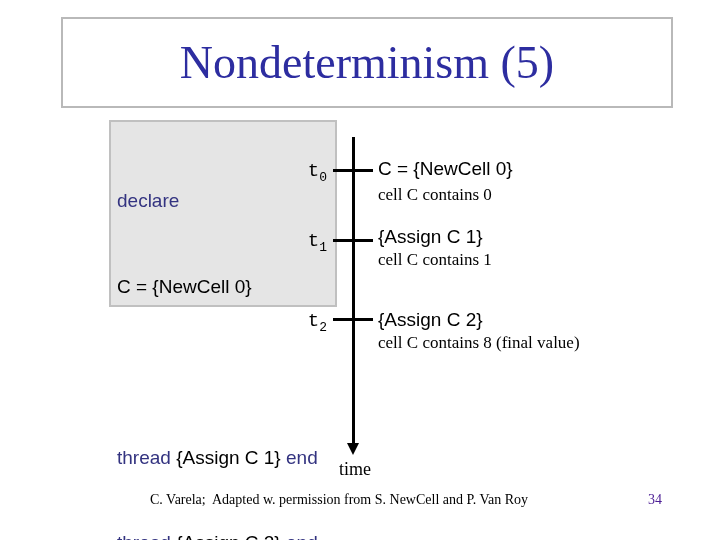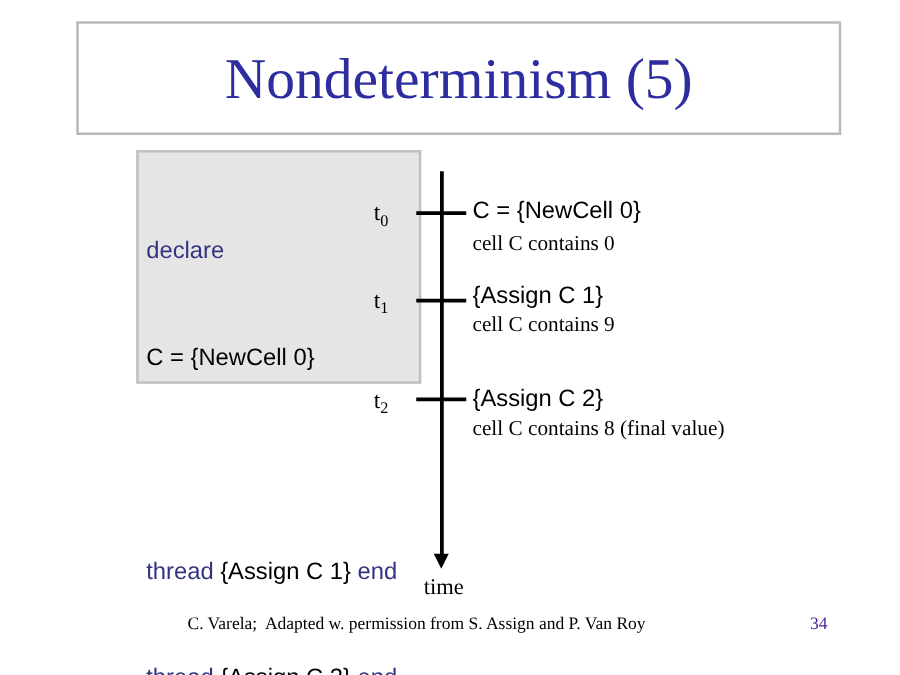--- a/index.html
+++ b/index.html
@@ -46,22 +46,22 @@
     position: absolute; left: 347px; top: 443px;
     width: 0; height: 0;
     border-left: 6.5px solid transparent;
     border-right: 6.5px solid transparent;
     border-top: 12px solid #000000;
   }
   .tick {
     position: absolute; left: 333px; width: 40px; height: 3px; background: #000000;
   }
   .t-label {
-    position: absolute; left: 299px; width: 28px; 
-    font-family: Liberation Serif, serif; font-size: 19px; color: #000000;
+    position: absolute; left: 299px; width: 28px; text-align: right;
+    font-family: Liberation Mono, monospace; font-size: 19px; color: #000000;
   }
   .t-label sub { font-size: 13px; }
 
   .event-code {
     position: absolute; left: 378px;
     font-family: "Liberation Sans", sans-serif; font-size: 19px; color: #000000;
     white-space: nowrap;
   }
   .event-note {
     position: absolute; left: 378px;
@@ -106,23 +106,23 @@
   <div class="time-label">time</div>
 
   <div class="tick" style="top:169px;"></div>
   <div class="t-label" style="top:160px;"><span>t</span><sub>0</sub></div>
   <div class="event-code" style="top:158px;">C = {NewCell 0}</div>
   <div class="event-note" style="top:185px;">cell C contains 0</div>
 
   <div class="tick" style="top:239px;"></div>
   <div class="t-label" style="top:230px;"><span>t</span><sub>1</sub></div>
   <div class="event-code" style="top:226px;">{Assign C 1}</div>
-  <div class="event-note" style="top:250px;">cell C contains 9</div>
+  <div class="event-note" style="top:250px;">cell C contains 1</div>
 
   <div class="tick" style="top:318px;"></div>
   <div class="t-label" style="top:310px;"><span>t</span><sub>2</sub></div>
   <div class="event-code" style="top:309px;">{Assign C 2}</div>
   <div class="event-note" style="top:333px;">cell C contains 8 (final value)</div>
 
-  <div class="footer-credit">C. Varela;  Adapted w. permission from S. Assign and P. Van Roy</div>
+  <div class="footer-credit">C. Varela;  Adapted w. permission from S. NewCell and P. Van Roy</div>
   <div class="page-number">34</div>
 
 </div>
 
 </body></html>

